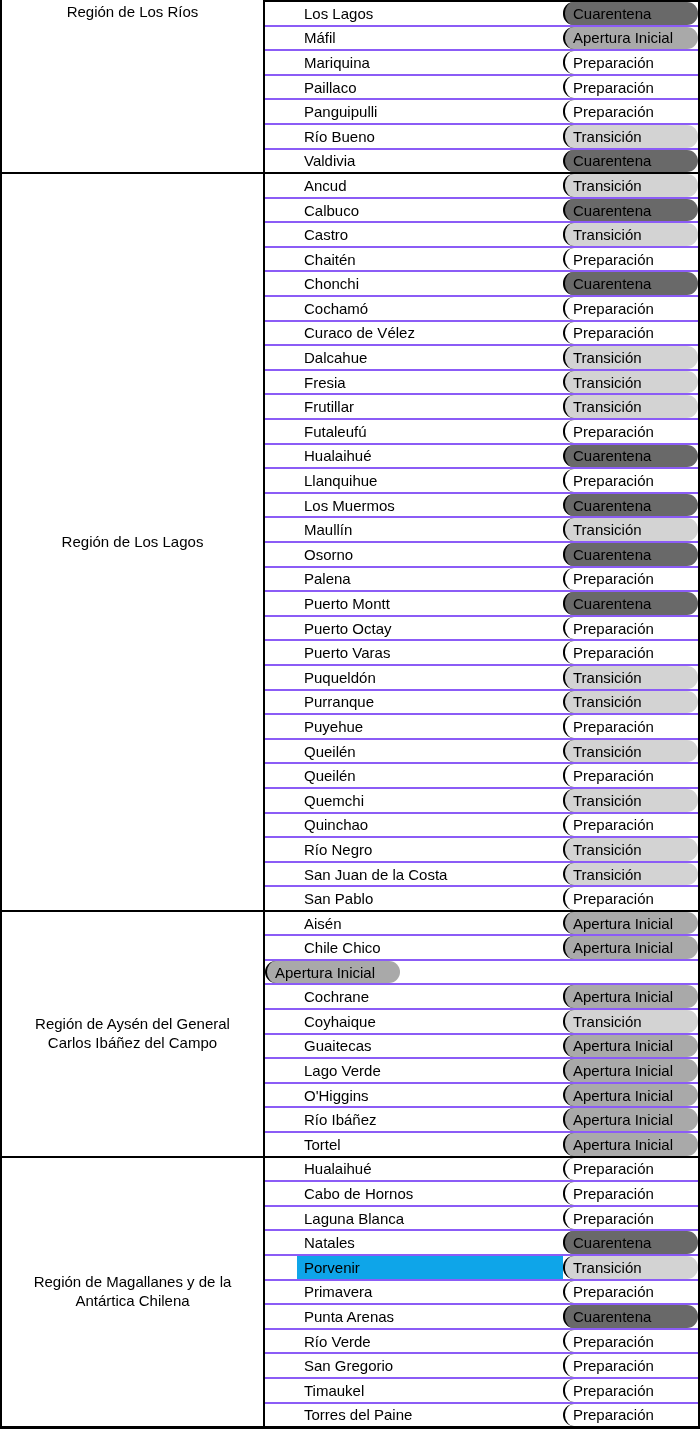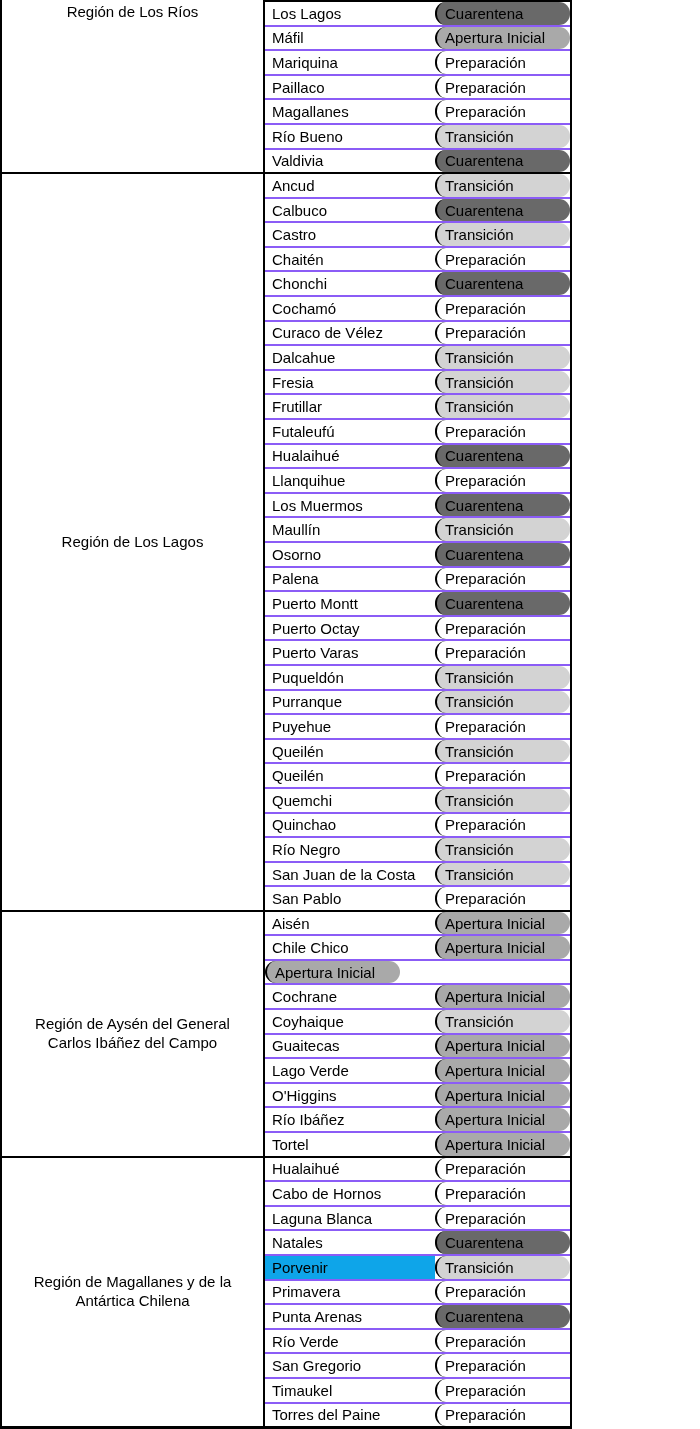--- a/index.html
+++ b/index.html
@@ -2,21 +2,21 @@
 <html><head>
 <meta charset="utf-8">
 <style>
   html, body {
     margin: 0;
     padding: 0;
     background: #ffffff;
     font-family: "Liberation Sans", "DejaVu Sans", sans-serif;
   }
   .table {
-    width: 572px;
+    width: 700px;
     height: 1429px;
     box-sizing: border-box;
     border-left: 2px solid #000;
     border-right: 2px solid #000;
     border-bottom: 3px solid #000;
     display: flex;
     flex-direction: column;
     color: #000;
     font-size: 15px;
   }
@@ -59,20 +59,21 @@
   .commune-row + .commune-row { border-top: 2px solid #8b5cf6; }
   .name-cell {
     flex: 1;
     display: flex;
     align-items: center;
     padding-left: 7px;
     background: #ffffff;
     box-sizing: border-box;
     white-space: nowrap;
     overflow: hidden;
+    margin-left: 32px;
   }
   .status-cell {
     width: 135px;
     box-sizing: border-box;
     border-left: 2px solid #000;
     display: flex;
     align-items: center;
     padding-left: 8px;
     white-space: nowrap;
     overflow: hidden;
@@ -96,21 +97,21 @@
         </div>
         <div class="commune-row">
           <div class="name-cell">Mariquina</div>
           <div class="status-cell" style="background: rgb(255, 255, 255);">Preparación</div>
         </div>
         <div class="commune-row">
           <div class="name-cell">Paillaco</div>
           <div class="status-cell" style="background: rgb(255, 255, 255);">Preparación</div>
         </div>
         <div class="commune-row">
-          <div class="name-cell">Magallanes</div>
+          <div class="name-cell">Panguipulli</div>
           <div class="status-cell" style="background: rgb(255, 255, 255);">Preparación</div>
         </div>
         <div class="commune-row">
           <div class="name-cell">Río Bueno</div>
           <div class="status-cell" style="background: rgb(211, 211, 211);">Transición</div>
         </div>
         <div class="commune-row">
           <div class="name-cell">Valdivia</div>
           <div class="status-cell" style="background: rgb(105, 105, 105);">Cuarentena</div>
         </div>

